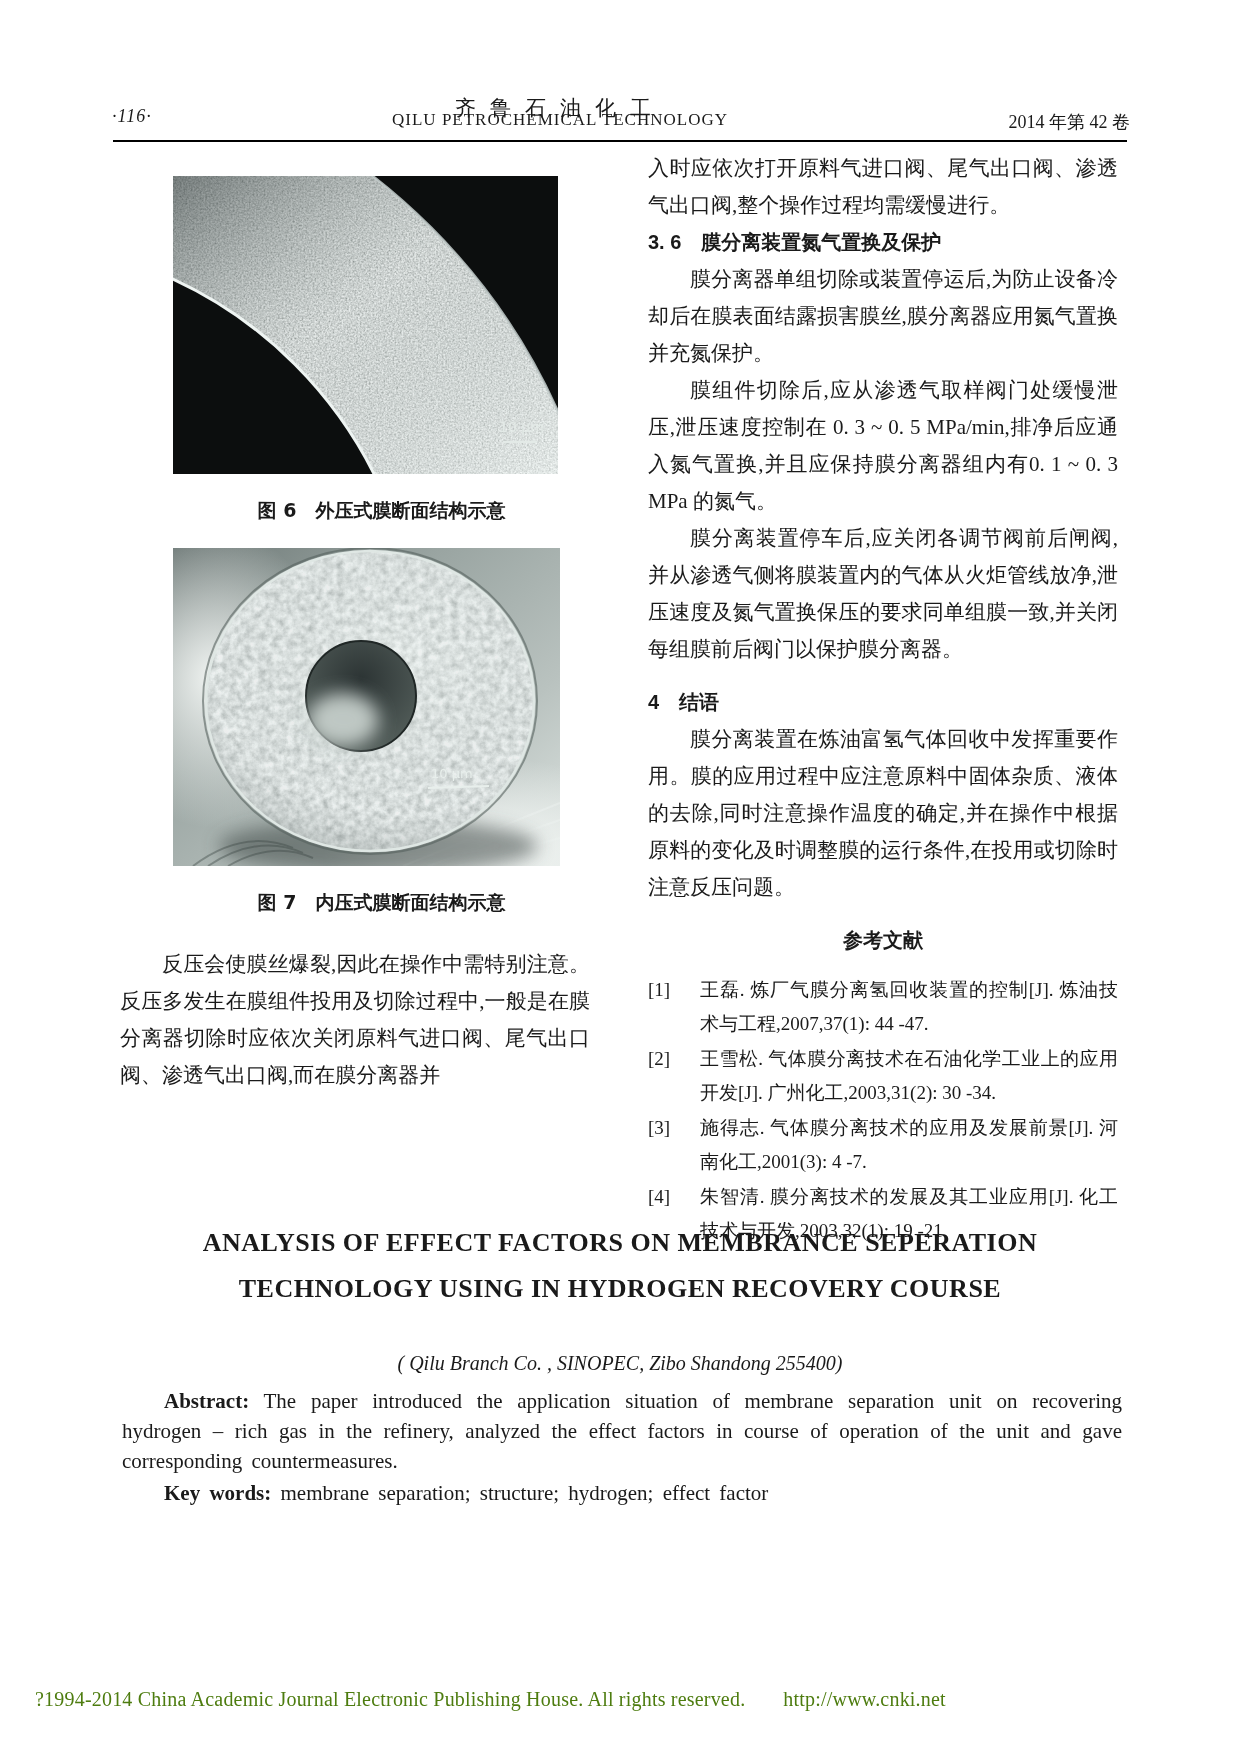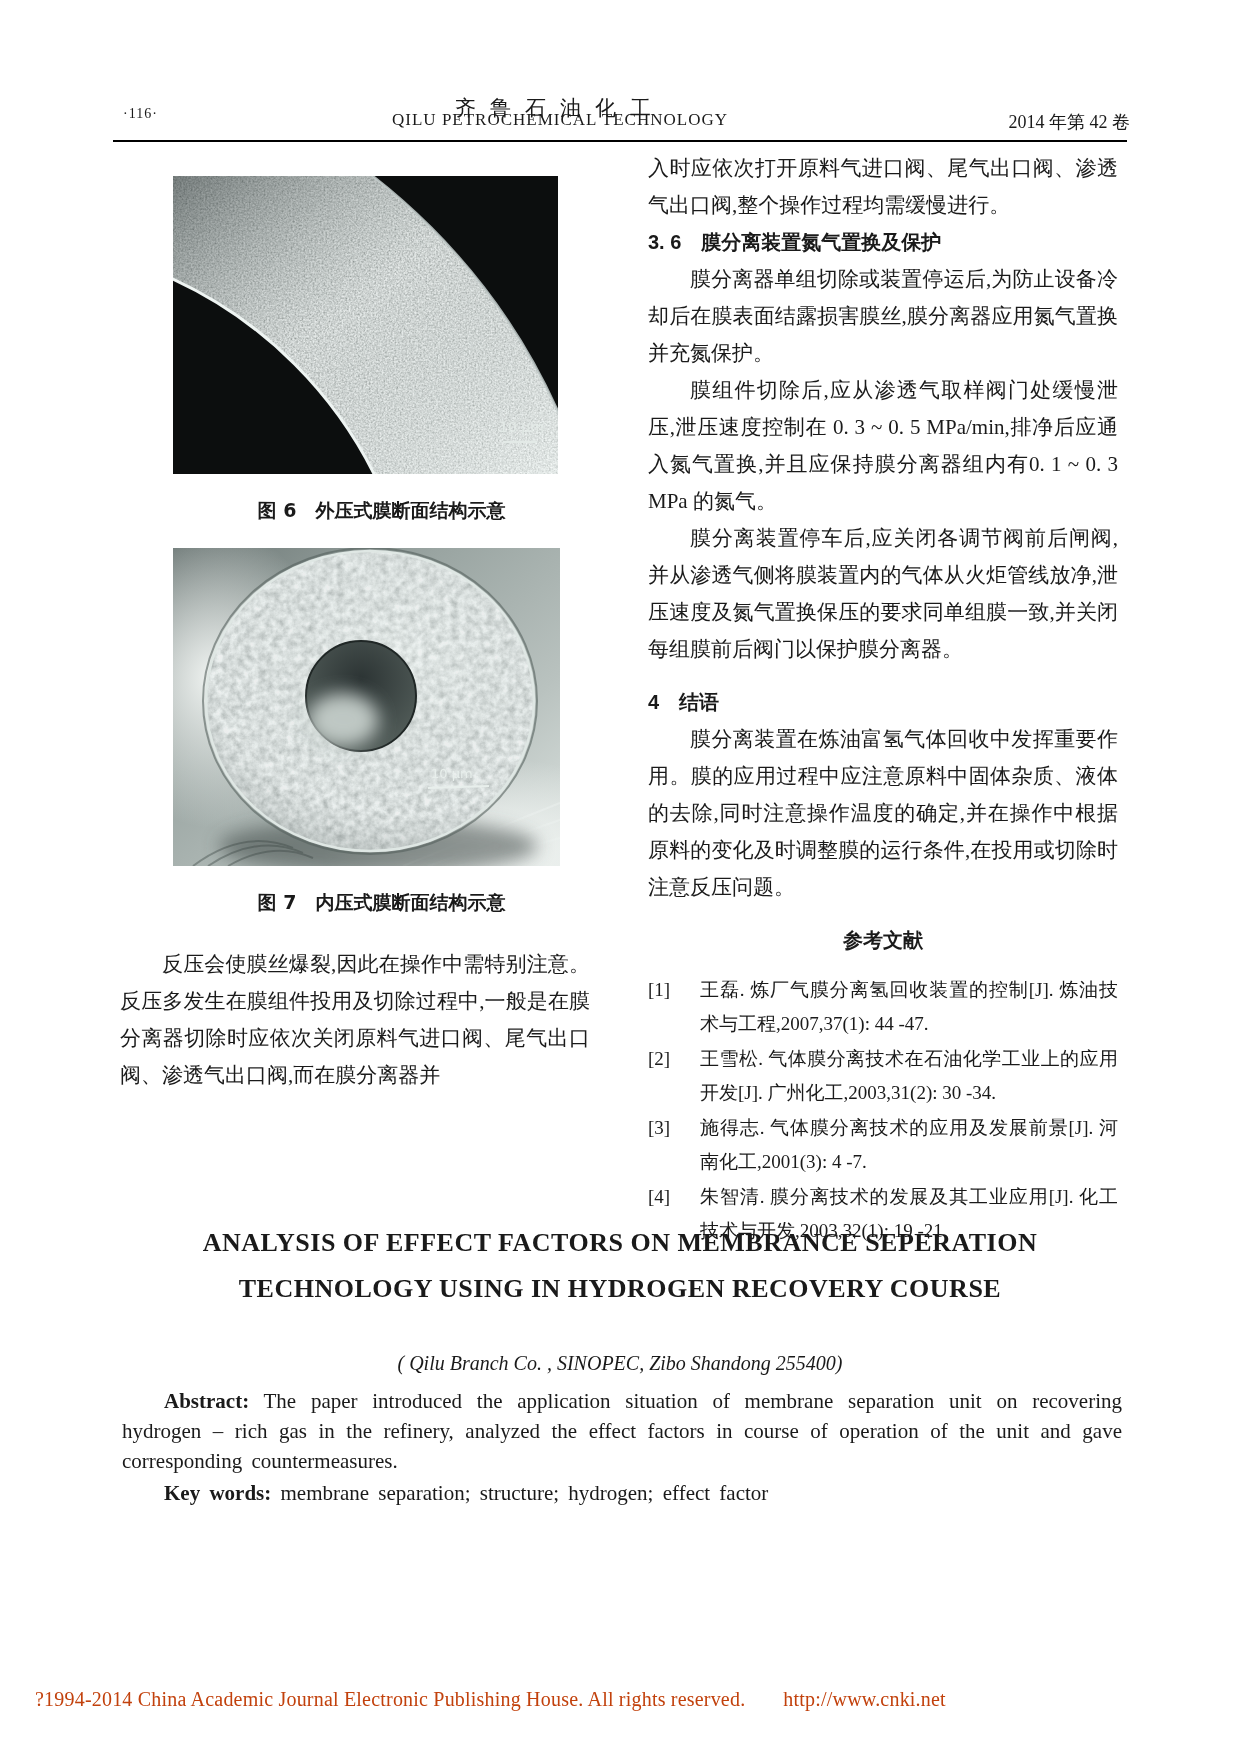--- a/index.html
+++ b/index.html
@@ -6,21 +6,21 @@
   .page{
     position:relative;
     width:1240px;height:1754px;
     margin:0 auto;
     background:#ffffff;
     font-family:"Liberation Serif","DejaVu Serif",serif;
     color:#1a1a1a;
     overflow:hidden;
   }
   
-  .pagenum{position:absolute;left:123px;top:106px;font-size:14px;letter-spacing:1px;}
+  .pagenum{position:absolute;left:112px;top:106px;font-size:18px;letter-spacing:1px;font-style:italic;}
   .journal-cn{position:absolute;left:280px;width:560px;top:94px;text-align:center;
     font-size:21px;letter-spacing:14px;font-weight:400;}
   .journal-en{position:absolute;left:280px;width:560px;top:110px;text-align:center;
     font-size:17px;letter-spacing:1px;}
   .issue{position:absolute;left:960px;width:170px;top:110px;text-align:right;font-size:18px;font-family:Liberation Serif, serif;}
   .header-rule{position:absolute;left:113px;top:140px;width:1014px;height:2px;background:#000;}
   
   .col{position:absolute;top:150px;width:470px;font-size:21px;line-height:37px;text-align:justify;}
   .col-left{left:120px;}
   .col-right{left:648px;}
@@ -50,21 +50,21 @@
     font-weight:bold;font-size:22px;}
   .en-affil{position:absolute;left:120px;width:1000px;top:1352px;text-align:center;
     font-style:italic;font-size:20px;}
   .en-abs{position:absolute;left:122px;width:1000px;top:1386px;
     font-size:21px;line-height:30px;text-align:justify;word-spacing:4px;}
   .en-abs p{margin:0;}
   .en-abs .kw{margin-top:2px;}
   .b{font-weight:bold;}
   
   .footer{position:absolute;left:35px;top:1688px;width:1175px;
-    font-size:20px;color:#c2410c;letter-spacing:0.2px;}
+    font-size:20px;color:#4d7c0f;letter-spacing:0.2px;}
   .footer .url{margin-left:38px;}
 </style>
 </head>
 <body>
 
 <div class="page">
 
   <div class="pagenum">·116·</div>
   <div class="journal-cn">齐鲁石油化工</div>
   <div class="journal-en">QILU PETROCHEMICAL TECHNOLOGY</div>

